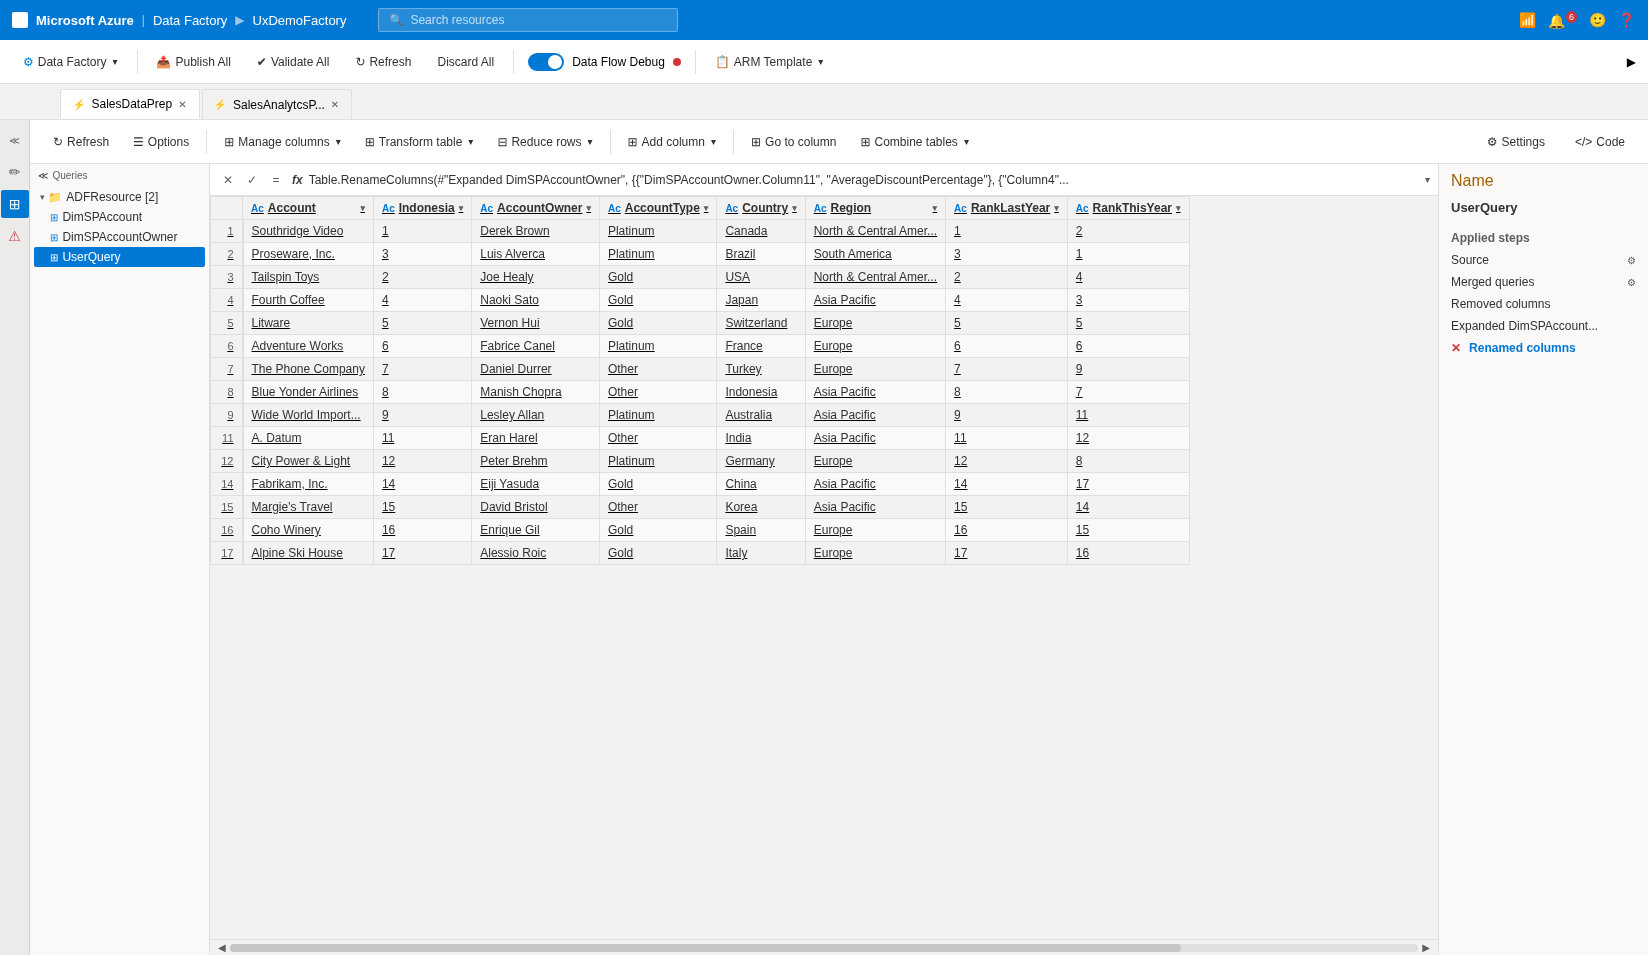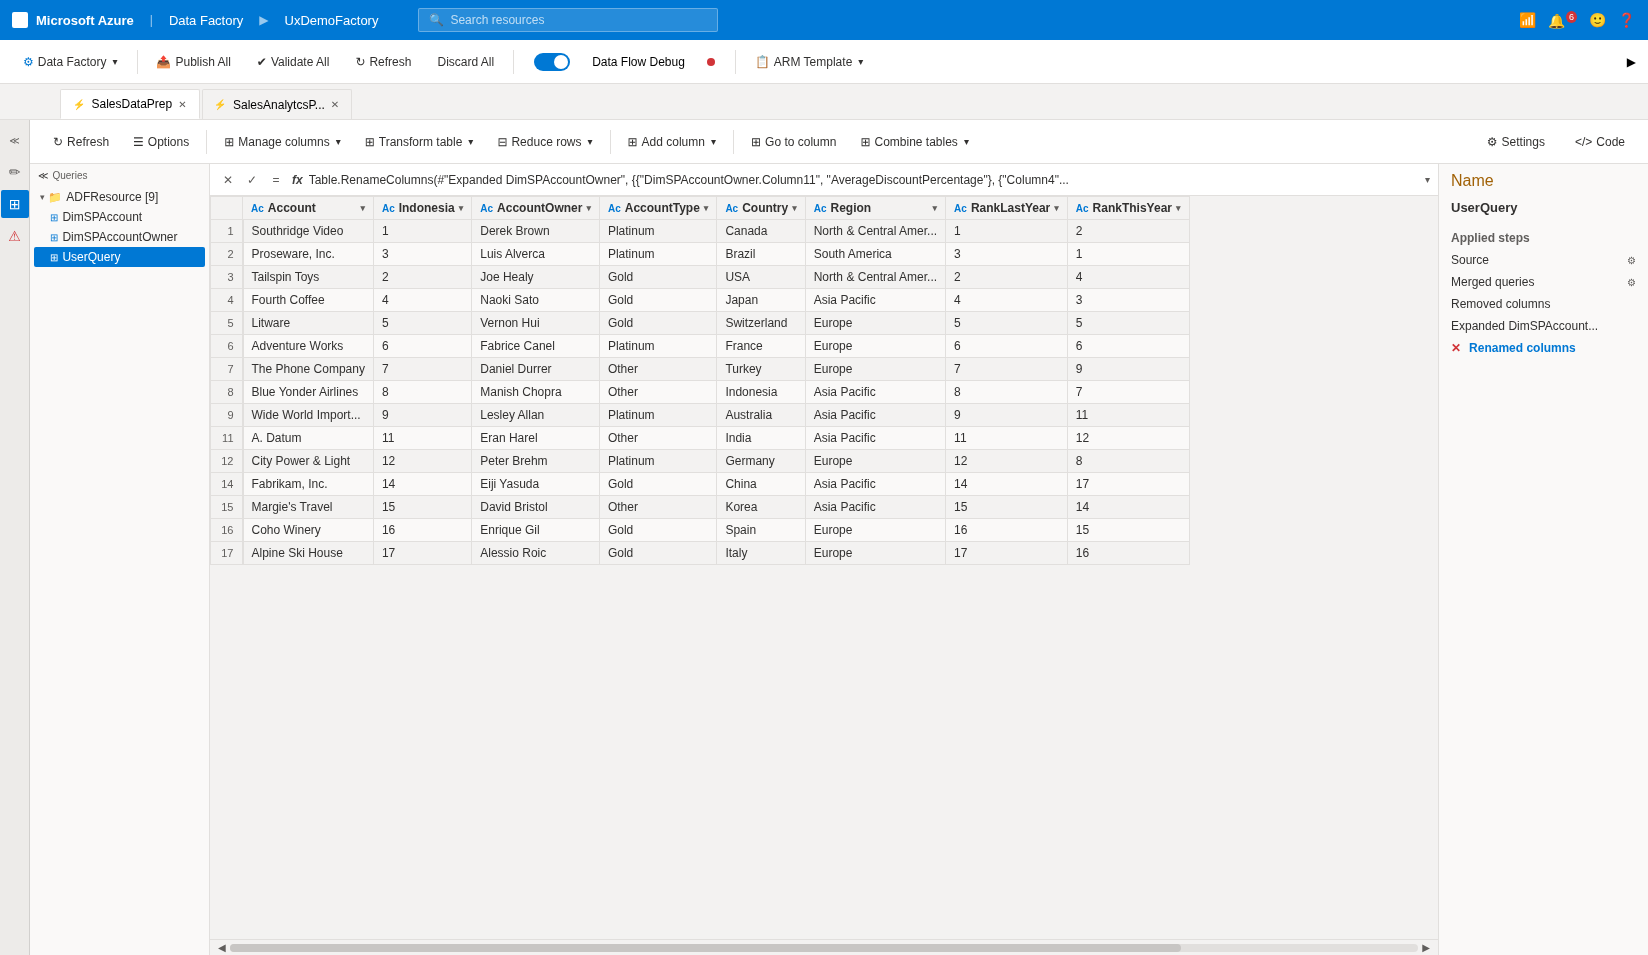--- a/index.html
+++ b/index.html
@@ -6,21 +6,21 @@
     body { font-family: 'Segoe UI', Arial, sans-serif; font-size: 12px; background: #f3f2f1; overflow: hidden; height: 955px; }
 
     
     .azure-nav {
       background: #0078d4;
       color: white;
       height: 40px;
       display: flex;
       align-items: center;
       padding: 0 12px;
-      gap: 16px;
+      gap: 8px;
       flex-shrink: 0;
     }
     .azure-nav .search-box {
       margin: 0 16px;
       flex: 1;
       max-width: 300px;
       background: rgba(255,255,255,0.15);
       border: 1px solid rgba(255,255,255,0.3);
       border-radius: 2px;
       color: white;
@@ -59,22 +59,22 @@
       border-radius: 2px;
       cursor: pointer;
       font-size: 12px;
       background: transparent;
       color: #323130;
       white-space: nowrap;
     }
     .toolbar-btn .chevron { font-size: 10px; margin-left: 2px; }
     .toolbar-divider { width: 1px; height: 24px; background: #e1dfdd; margin: 0 4px; }
     .debug-toggle {
-      display: flex; align-items: center; gap: 22px;
-      margin: 0 12px;
+      display: flex; align-items: center; gap: 8px;
+      margin: 0 6px;
       font-size: 12px;
     }
     .toggle-switch {
       width: 36px; height: 18px;
       background: #0078d4;
       border-radius: 9px;
       position: relative;
       cursor: pointer;
     }
     .toggle-switch::after {
@@ -176,20 +176,21 @@
     
     .data-table-container {
       flex: 1;
       overflow: auto;
       position: relative;
     }
     table {
       border-collapse: collapse;
       min-width: 900px;
       font-size: 12px;
+      text-decoration: underline;
     }
     thead th {
       position: sticky; top: 0; z-index: 2;
       background: #f3f2f1;
       border: 1px solid #e1dfdd;
       padding: 4px 8px;
       text-align: left;
       font-weight: 600;
       color: #323130;
       white-space: nowrap;
@@ -456,21 +457,21 @@
 
       <div class="query-panel">
         <div class="query-panel-title">
           <span style="cursor:pointer;font-size:10px;">≪</span>
           <span style="font-size:10px;color:#605e5c;">Queries</span>
         </div>
         <div class="query-tree">
           <div class="tree-item">
             <span class="expand-icon">▾</span>
             <span style="font-size:11px;color:#f4b942;">📁</span>
-            <span>ADFResource [9]</span>
+            <span>ADFResource [2]</span>
           </div>
           <div class="tree-item tree-indent">
             <span style="font-size:10px;color:#0078d4;">⊞</span>
             <span>DimSPAccount</span>
           </div>
           <div class="tree-item tree-indent">
             <span style="font-size:10px;color:#0078d4;">⊞</span>
             <span>DimSPAccountOwner</span>
           </div>
           <div class="tree-item tree-indent selected">

